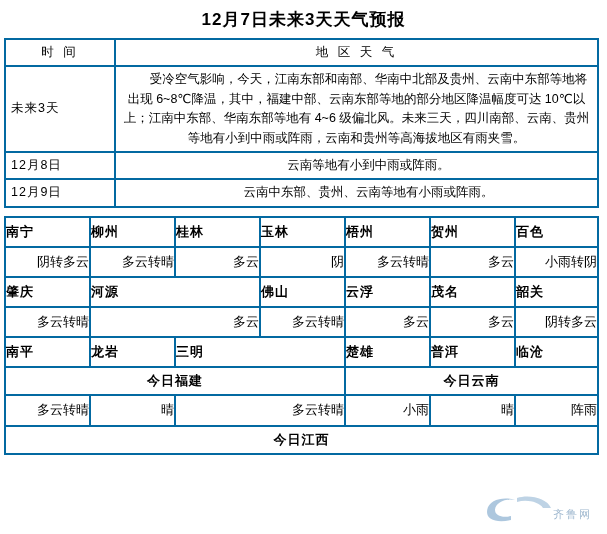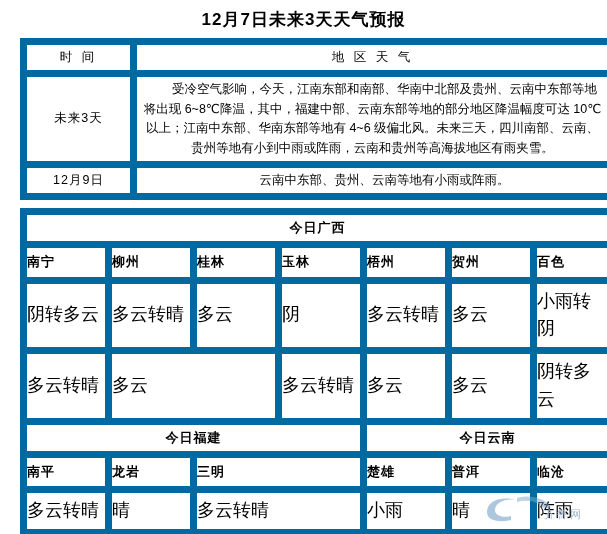--- a/index.html
+++ b/index.html
@@ -13,51 +13,51 @@
     font-family: "Liberation Sans", "DejaVu Sans", sans-serif;
     color: #000000;
     overflow: hidden;
     position: relative;
   }
   .page {
     width: 607px;
     height: 534px;
     position: relative;
     box-sizing: border-box;
-    padding: 0 20px;
+    padding: 0 4px;
   }
   .title {
     text-align: center;
     font-size: 17px;
     font-weight: bold;
     letter-spacing: 1px;
     padding: 8px 0 7px 0;
     color: #000;
   }
   table {
     border-collapse: collapse;
     width: 595px;
     table-layout: fixed;
   }
   td, th {
-    border: 7px solid #0369a1;
+    border: 2px solid #0369a1;
     padding: 3px 5px;
     font-size: 12.5px;
     vertical-align: middle;
     line-height: 1.55;
   }
   .tbl-main td {
     font-size: 12.5px;
   }
   .hdr-cell {
     text-align: center;
     letter-spacing: 3px;
   }
   .period {
-    text-align: center;
+    text-align: left;
     letter-spacing: 1px;
     width: 110px;
   }
   .desc {
     text-align: center;
     text-indent: 0;
   }
   .desc-indent {
     text-indent: 24px;
   }
@@ -74,36 +74,36 @@
     letter-spacing: 1px;
     padding: 3px 0;
   }
   .city {
     font-size: 13px;
     font-weight: bold;
     letter-spacing: 1px;
     padding: 4px 0;
   }
   .cond {
-    text-align: left;
-    font-size: 18px;
+    text-align: right;
+    font-size: 13px;
     padding: 4px 0;
   }
   .watermark {
     position: absolute;
     right: 10px;
     bottom: 6px;
     width: 120px;
     height: 46px;
     pointer-events: none;
     opacity: 0.85;
   }
   .wm-text {
     position: absolute;
-    right: 24px;
+    right: 15px;
     bottom: 12px;
     font-size: 11px;
     color: #9fb8cf;
     letter-spacing: 2px;
   }
 </style>
 </head>
 <body>
 
 <div class="page">
@@ -118,84 +118,93 @@
     <tbody>
       <tr>
         <td class="hdr-cell">时  间</td>
         <td class="hdr-cell">地 区 天 气</td>
       </tr>
       <tr>
         <td class="period">未来3天</td>
         <td class="desc desc-indent">受冷空气影响，今天，江南东部和南部、华南中北部及贵州、云南中东部等地将出现 6~8℃降温，其中，福建中部、云南东部等地的部分地区降温幅度可达 10℃以上；江南中东部、华南东部等地有 4~6 级偏北风。未来三天，四川南部、云南、贵州等地有小到中雨或阵雨，云南和贵州等高海拔地区有雨夹雪。</td>
       </tr>
       <tr>
+        <td class="period">12月8日</td>
+        <td class="desc desc-indent">云南等地有小到中雨或阵雨。</td>
+      </tr>
+      <tr>
         <td class="period">12月9日</td>
         <td class="desc desc-indent">云南中东部、贵州、云南等地有小雨或阵雨。</td>
       </tr>
     </tbody>
   </table>
 
   <div class="spacer"></div>
 
   <table class="tbl-region">
     <colgroup>
       <col style="width:85px">
         <col style="width:85px">
         <col style="width:85px">
         <col style="width:85px">
         <col style="width:85px">
         <col style="width:85px">
         <col>
     </colgroup>
     <tbody>
 
-      <tr>
-        <td class="region-title" colspan="7">今日广西</td>
-      </tr>
       <tr>
         <td class="city">南宁</td>
         <td class="city">柳州</td>
         <td class="city">桂林</td>
         <td class="city">玉林</td>
         <td class="city">梧州</td>
         <td class="city">贺州</td>
         <td class="city">百色</td>
       </tr>
       <tr>
         <td class="cond">阴转多云</td>
         <td class="cond">多云转晴</td>
         <td class="cond">多云</td>
         <td class="cond">阴</td>
         <td class="cond">多云转晴</td>
         <td class="cond">多云</td>
         <td class="cond">小雨转阴</td>
       </tr>
 
       <tr>
+        <td class="city">肇庆</td>
+        <td class="city" colspan="2">河源</td>
+        <td class="city">佛山</td>
+        <td class="city">云浮</td>
+        <td class="city">茂名</td>
+        <td class="city">韶关</td>
+      </tr>
+      <tr>
         <td class="cond">多云转晴</td>
         <td class="cond" colspan="2">多云</td>
         <td class="cond">多云转晴</td>
         <td class="cond">多云</td>
         <td class="cond">多云</td>
         <td class="cond">阴转多云</td>
       </tr>
 
-      <tr>
-        <td class="region-title" colspan="4">今日福建</td>
-        <td class="region-title" colspan="3">今日云南</td>
-      </tr>
       <tr>
         <td class="city">南平</td>
         <td class="city">龙岩</td>
         <td class="city" colspan="2">三明</td>
         <td class="city">楚雄</td>
         <td class="city">普洱</td>
         <td class="city">临沧</td>
       </tr>
       <tr>
+        <td class="region-title" colspan="4">今日福建</td>
+        <td class="region-title" colspan="3">今日云南</td>
+      </tr>
+      <tr>
         <td class="cond">多云转晴</td>
         <td class="cond">晴</td>
         <td class="cond" colspan="2">多云转晴</td>
         <td class="cond">小雨</td>
         <td class="cond">晴</td>
         <td class="cond">阵雨</td>
       </tr>
 
       <tr>
         <td class="region-title" colspan="7">今日江西</td>

